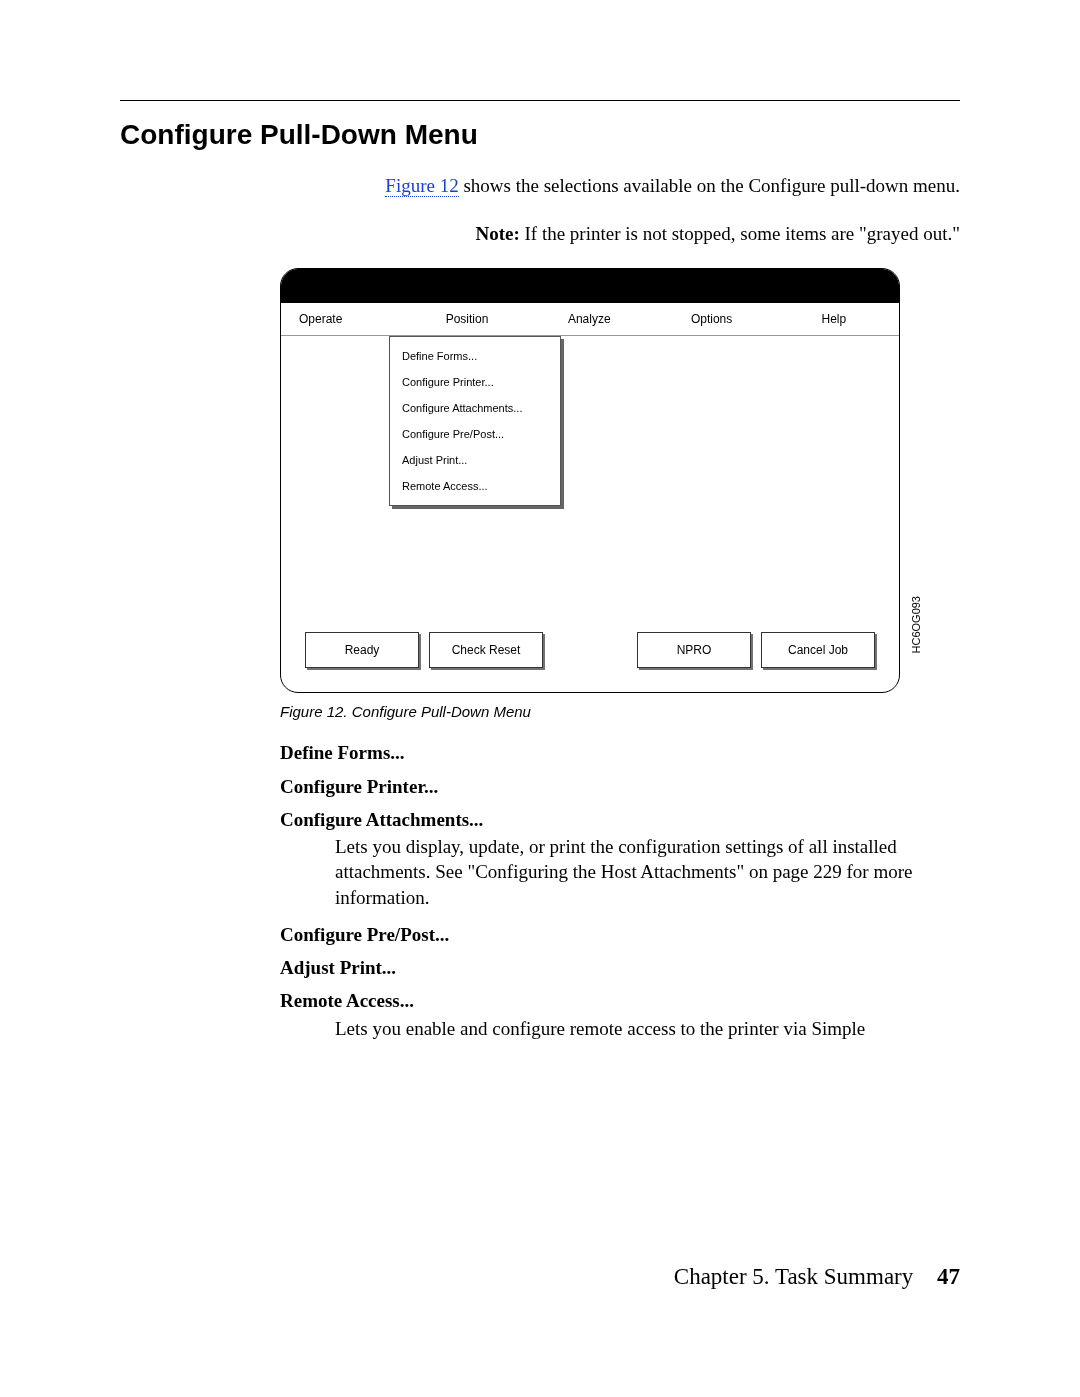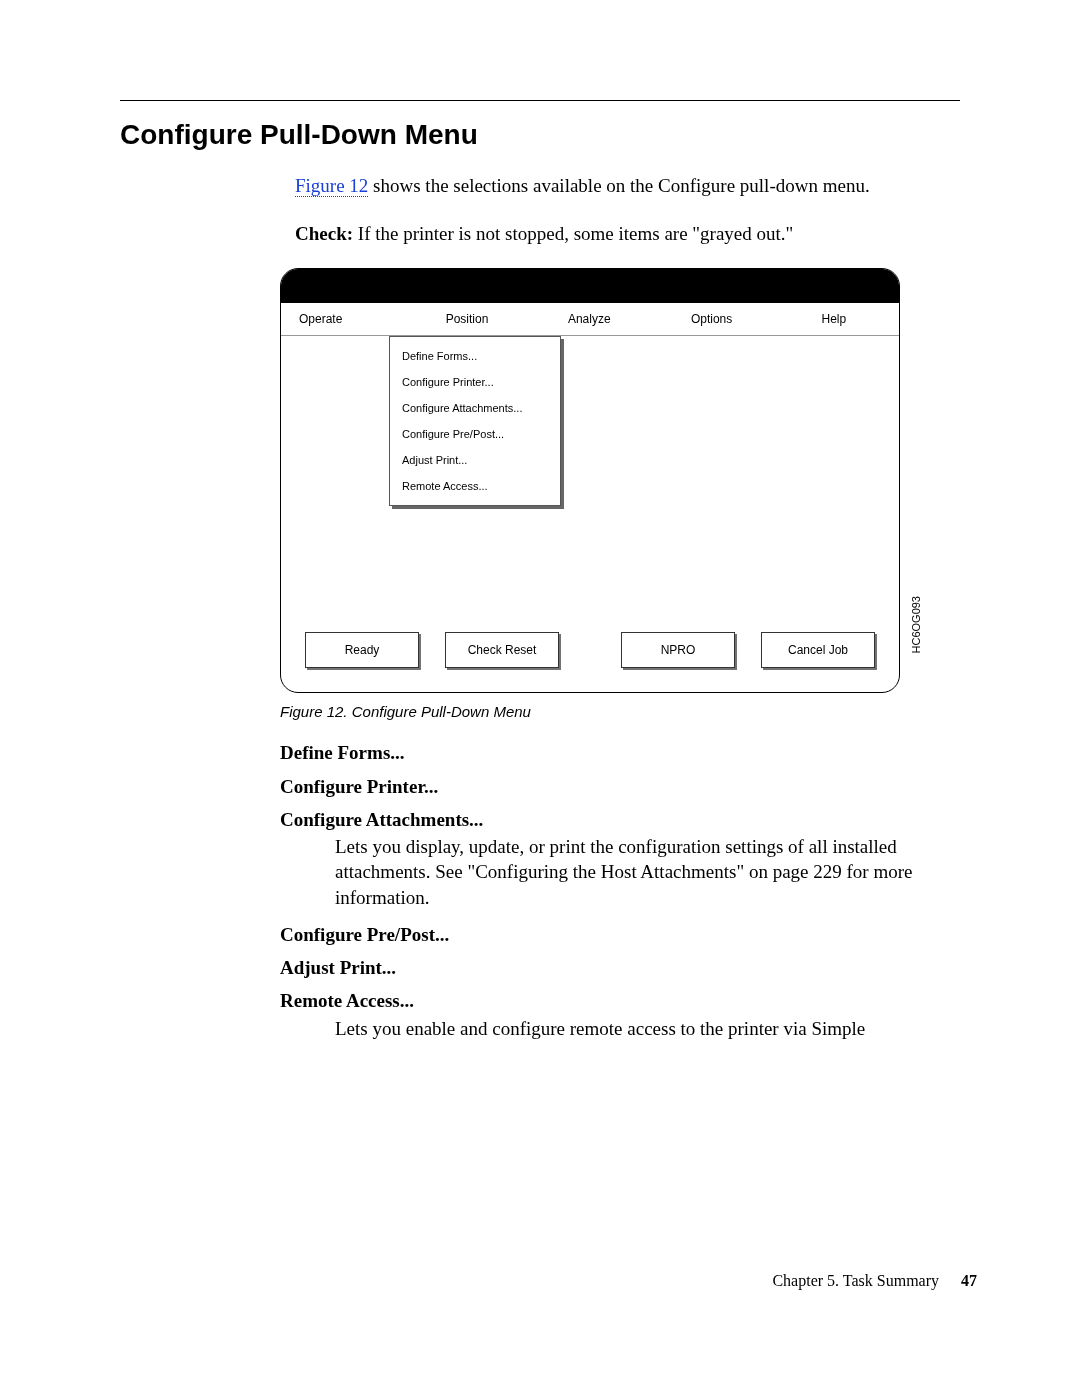--- a/index.html
+++ b/index.html
@@ -25,21 +25,21 @@
     font-family: Arial, Helvetica, sans-serif;
     font-weight: 700;
     font-size: 28px;
     margin: 0 0 22px 0;
   }
   .body-block {
     margin-left: 160px;
     font-size: 19px;
     line-height: 1.35;
   }
-  .body-block p { margin: 0 0 22px 15px; }
+  .body-block p { margin: 0 0 22px 15px; text-align: right; }
   a.figref { color: #1a3fd6; text-decoration: none; border-bottom: 1px dotted #1a3fd6; }
 
   
   .figure {
     margin: 6px 0 10px 160px;
     width: 620px;
     position: relative;
   }
   .figure-caption {
     font-family: Arial, Helvetica, sans-serif;
@@ -106,21 +106,21 @@
   }
   .dropdown .di {
     padding: 7px 12px;
   }
 
   
   .btnrow {
     display: flex;
     align-items: center;
     padding: 8px 24px 24px 24px;
-    gap: 26px;
+    gap: 10px;
   }
   .btnrow .spacer { flex: 1; }
   .uibtn {
     min-width: 96px;
     height: 34px;
     border: 1px solid #333;
     background: #fff;
     box-shadow: 2px 2px 0 rgba(0,0,0,0.55);
     display: flex;
     align-items: center;
@@ -141,39 +141,39 @@
     font-weight: 700;
     margin: 8px 0 2px 0;
   }
   .desc {
     margin: 0 0 12px 55px;
   }
 
   .footer {
     position: absolute;
     bottom: 60px;
-    right: 103px;
-    font-size: 16px;
+    right: 120px;
+    font-size: 23px;
   }
   .footer .pn { font-weight: 700; margin-left: 18px; }
 </style>
 </head>
 <body>
 
 <div class="page">
   <hr class="hr-top">
 
   <h1 class="section-title">Configure Pull-Down Menu</h1>
 
   <div class="body-block">
     <p>
       <a href="#" class="figref">Figure 12</a><span> shows the selections available on the Configure pull-down menu.</span>
     </p>
     <p>
-      <strong>Check:</strong><span> If the printer is not stopped, some items are "grayed out."</span>
+      <strong>Note:</strong><span> If the printer is not stopped, some items are "grayed out."</span>
     </p>
   </div>
 
   <div class="figure">
     <div class="side-code">HC6OG093</div>
 
     <div class="win">
       <div class="titlebar"></div>
 
       <div class="menubar">

